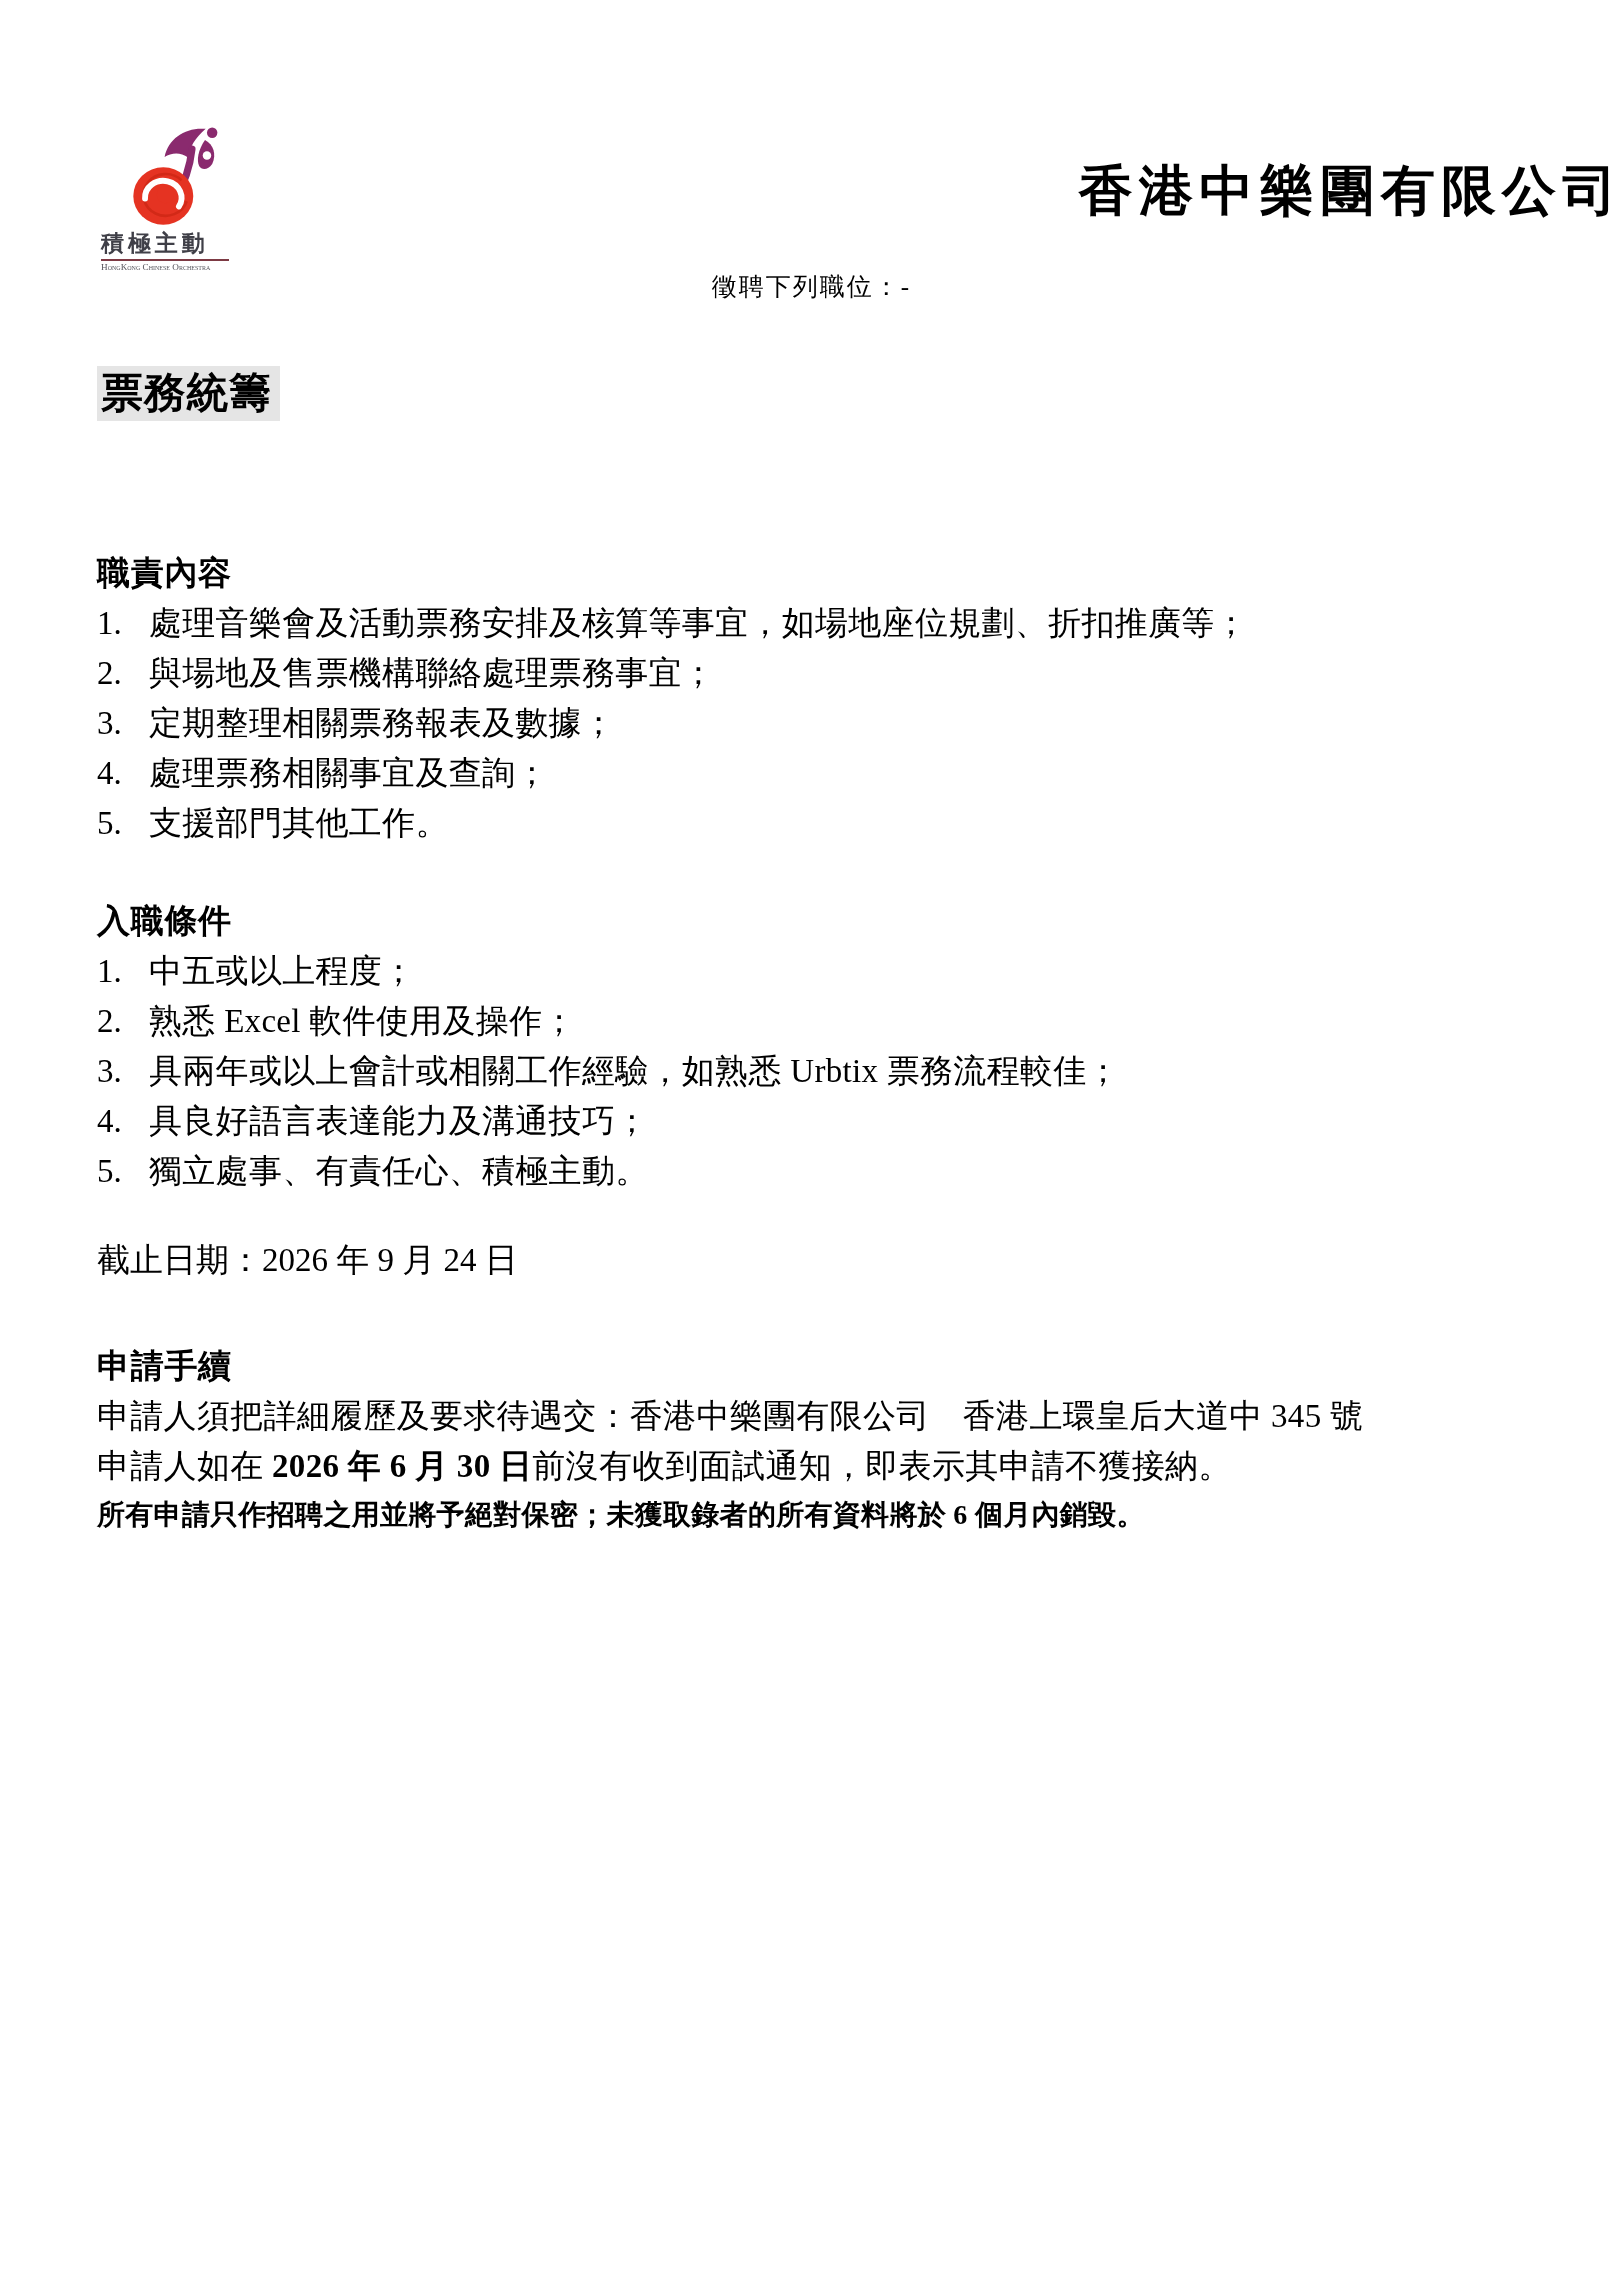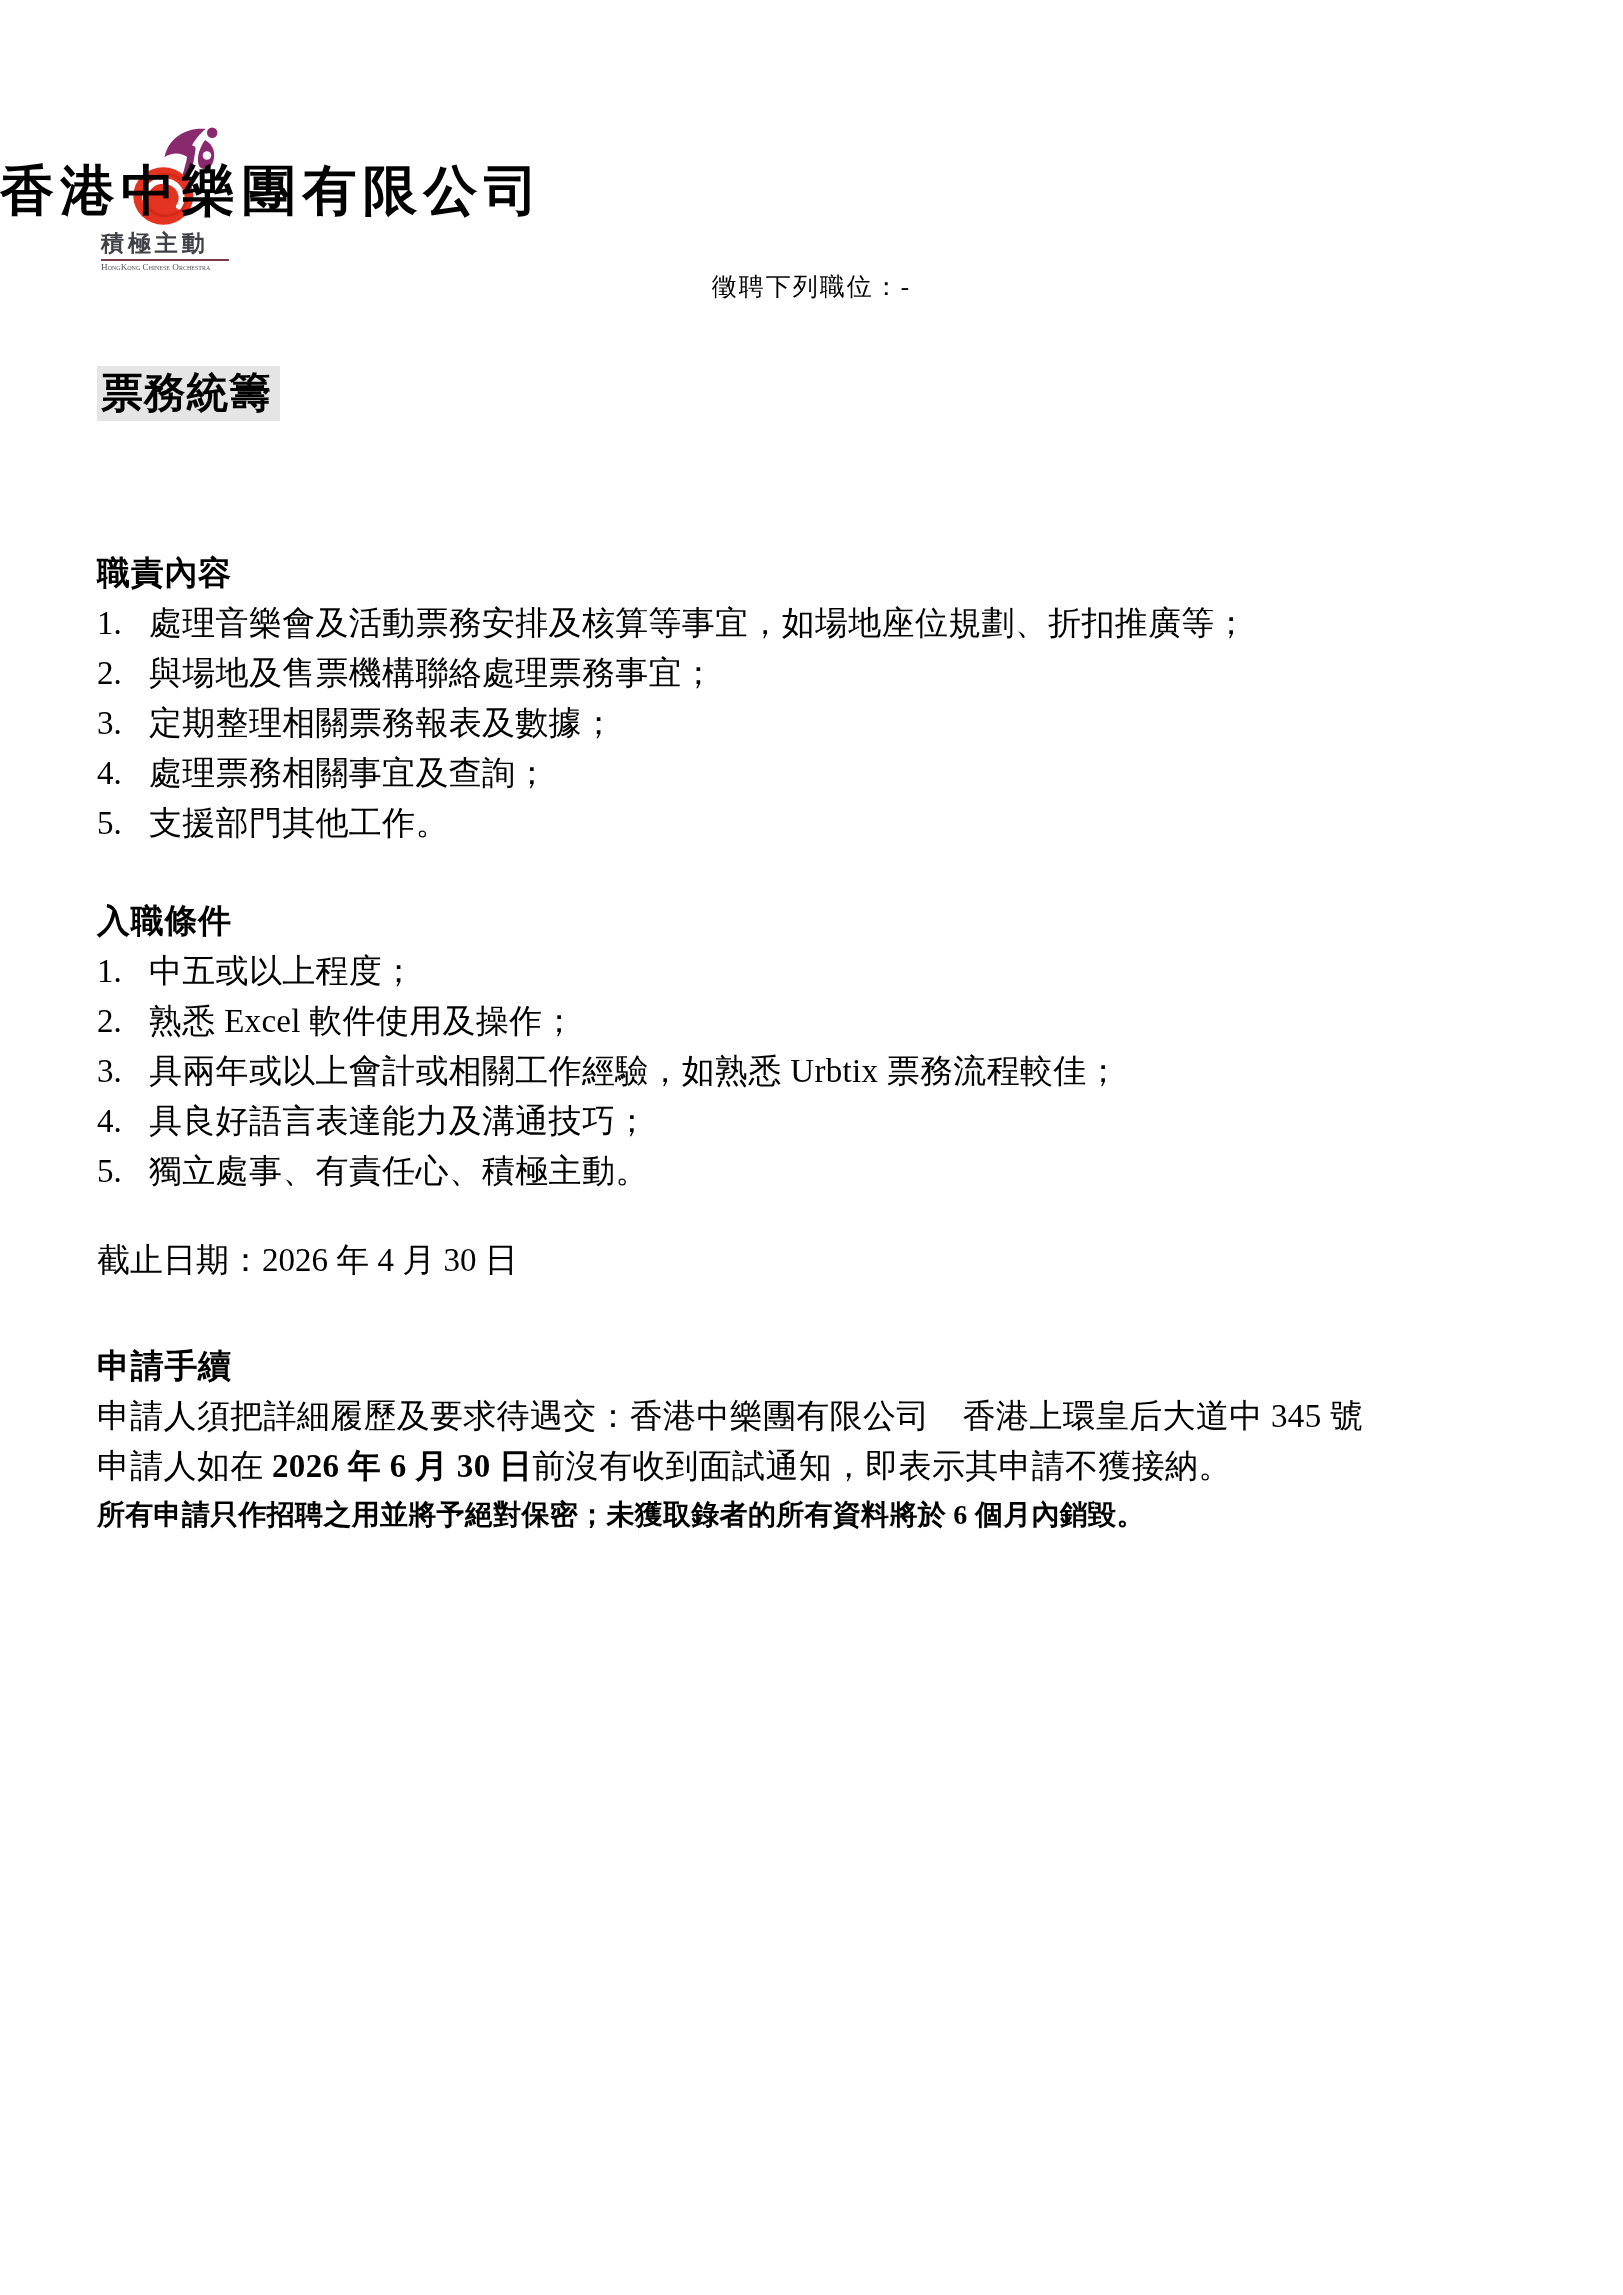--- a/index.html
+++ b/index.html
@@ -43,21 +43,21 @@
     letter-spacing: 0px;
     color: #55555c;
     white-space: nowrap;
   }
 
   
   .doc-title {
     position: absolute;
     left: 0; right: 0;
     top: 161px;
-    text-align: left;
+    text-align: right;
     font-size: 54px;
     line-height: 60px;
     font-weight: 700;
     letter-spacing: 6.5px;
   }
   .doc-subtitle {
     position: absolute;
     left: 0; right: 0;
     top: 266px;
     text-align: center;
@@ -200,21 +200,21 @@
         <span class="list-txt">具良好語言表達能力及溝通技巧；</span>
       </div>
       <div class="list-row">
         <span class="list-num">5.</span>
         <span class="list-txt">獨立處事、有責任心、積極主動。</span>
       </div>
     </div>
 
     
     <div class="deadline">
-      <span class="lbl">截止日期：</span><span>2026 年 4 月 30 日</span>
+      <span class="lbl">截止日期：</span><span>2026 年 9 月 24 日</span>
     </div>
 
     
     <div class="sec-apply">
       <div class="section-heading">申請手續</div>
       <div class="apply-line">申請人須把詳細履歷及要求待遇交：香港中樂團有限公司　香港上環皇后大道中 345 號</div>
       <div class="apply-line">
         <span>申請人如在 </span><span class="b">2026 年 6 月 30 日</span><span>前沒有收到面試通知，即表示其申請不獲接納。</span>
       </div>
       <div class="privacy-note">所有申請只作招聘之用並將予絕對保密；未獲取錄者的所有資料將於 6 個月內銷毀。</div>

